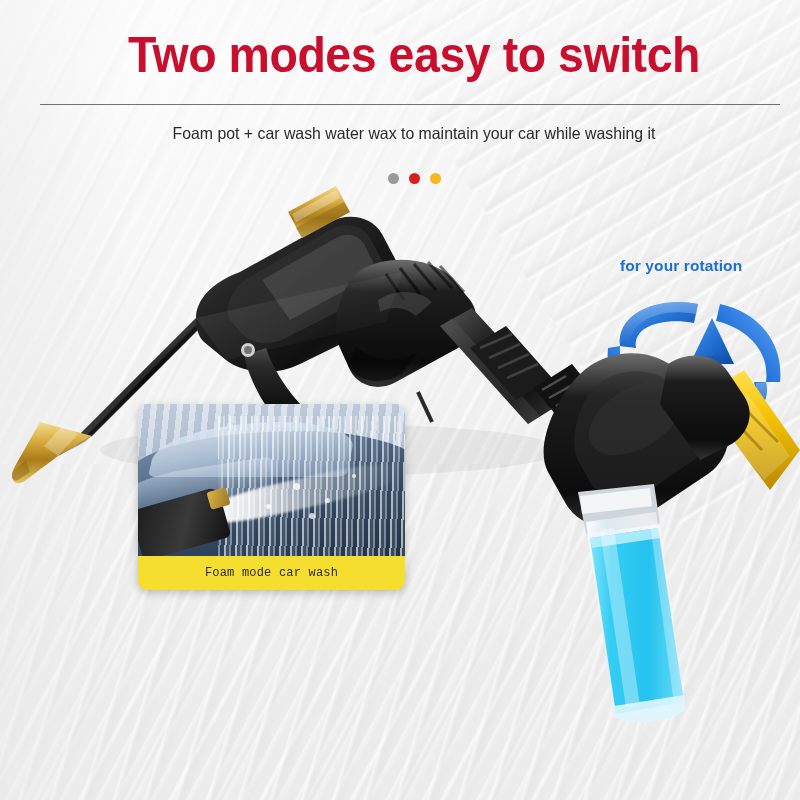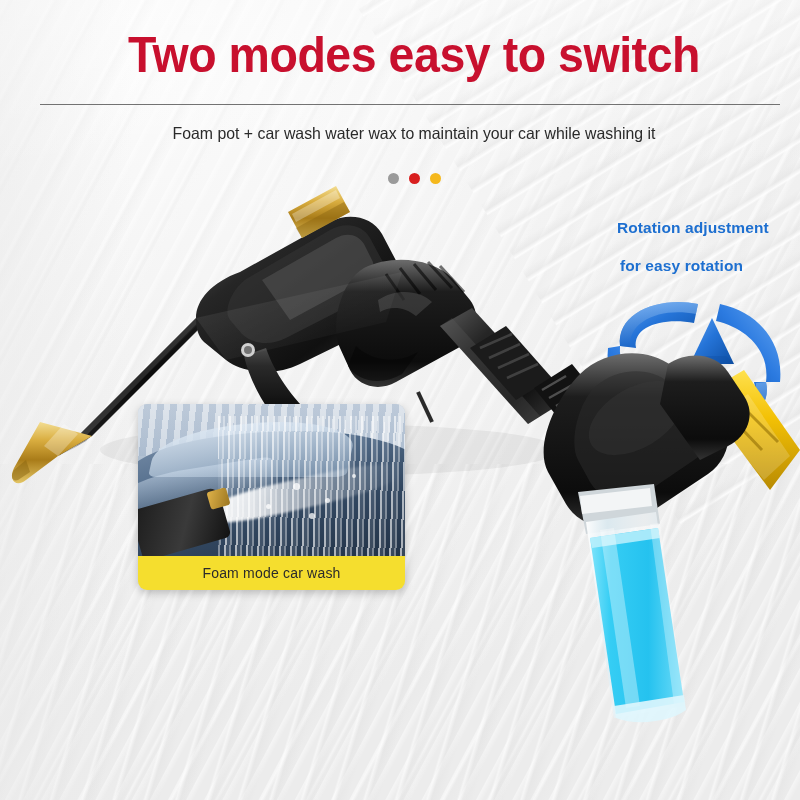--- a/index.html
+++ b/index.html
@@ -105,21 +105,21 @@
     position:absolute;border-radius:9px;overflow:hidden;
     box-shadow:0 3px 9px rgba(0,0,0,.22);
     background:#cfd6de;
   }
   .inset.one{left:138px;top:404px;width:267px;height:186px;}
   .inset.two{left:138px;top:596px;width:267px;height:186px;}
   .inset .photo{position:absolute;left:0;right:0;top:0;bottom:34px;overflow:hidden;}
   .cap{
     position:absolute;left:0;right:0;bottom:0;height:34px;
     display:flex;align-items:center;justify-content:center;
-    font-size:14px;color:#2b2b2b;letter-spacing:.2px;
+    font-size:12px;color:#2b2b2b;letter-spacing:.2px;font-family:Liberation Mono, monospace;
   }
 
   
   .p1-sky{position:absolute;inset:0;background:linear-gradient(180deg,#cbd5e1 0%,#b8c6d6 28%,#9fb2c6 52%,#5d7590 78%,#3e5066 100%);}
   .p1-mtn{position:absolute;left:0;right:0;top:0;height:34%;
     background:repeating-linear-gradient(96deg, rgba(255,255,255,.5) 0 6px, rgba(150,170,195,.35) 6px 13px);
     opacity:.75;}
   .p1-body{position:absolute;left:-4%;top:18%;width:112%;height:90%;
     background:linear-gradient(165deg,#7e93ad 0%,#56708e 28%,#31465f 60%,#1e2d40 100%);
     border-radius:58% 42% 0 0/34% 30% 0 0;}
@@ -193,22 +193,21 @@
   <div class="title">Two modes easy to switch</div>
   <div class="divider"></div>
   <div class="subtitle">Foam pot + car wash water wax to maintain your car while washing it</div>
 
   <div class="dots">
     <span class="dot" style="background:#9a9a9a"></span>
     <span class="dot" style="background:#d81e1e"></span>
     <span class="dot" style="background:#f5b81c"></span>
   </div>
 
-  <div class="rot-label l1">Rotation adjustment</div>
-  <div class="rot-label l2">for easy rotation</div>
+  <div class="rot-label l2">for your rotation</div>
 
   <div class="rot-arrow">
     <svg class="svgfull" viewBox="0 0 190 150" xmlns="http://www.w3.org/2000/svg">
       <defs>
         <linearGradient id="blA" x1="0" y1="0" x2="1" y2="1">
           <stop offset="0" stop-color="#5ea0ef"></stop>
           <stop offset="45%" stop-color="#2574d8"></stop>
           <stop offset="100%" stop-color="#0d4ea3"></stop>
         </linearGradient>
         <linearGradient id="blB" x1="0" y1="1" x2="1" y2="0">

